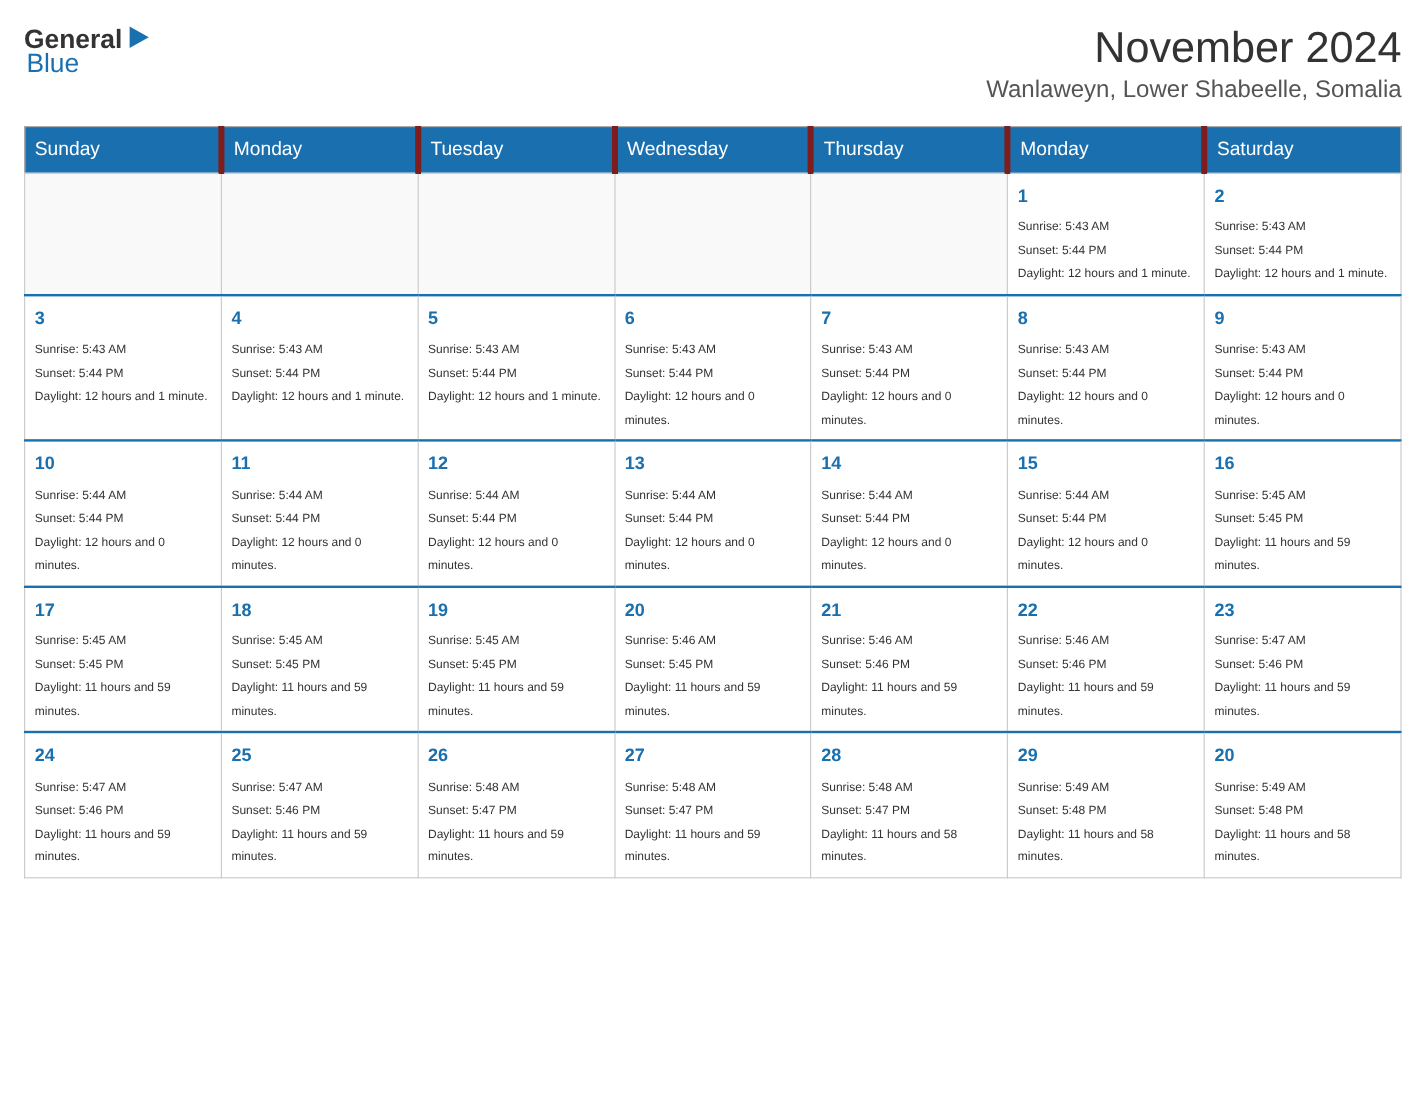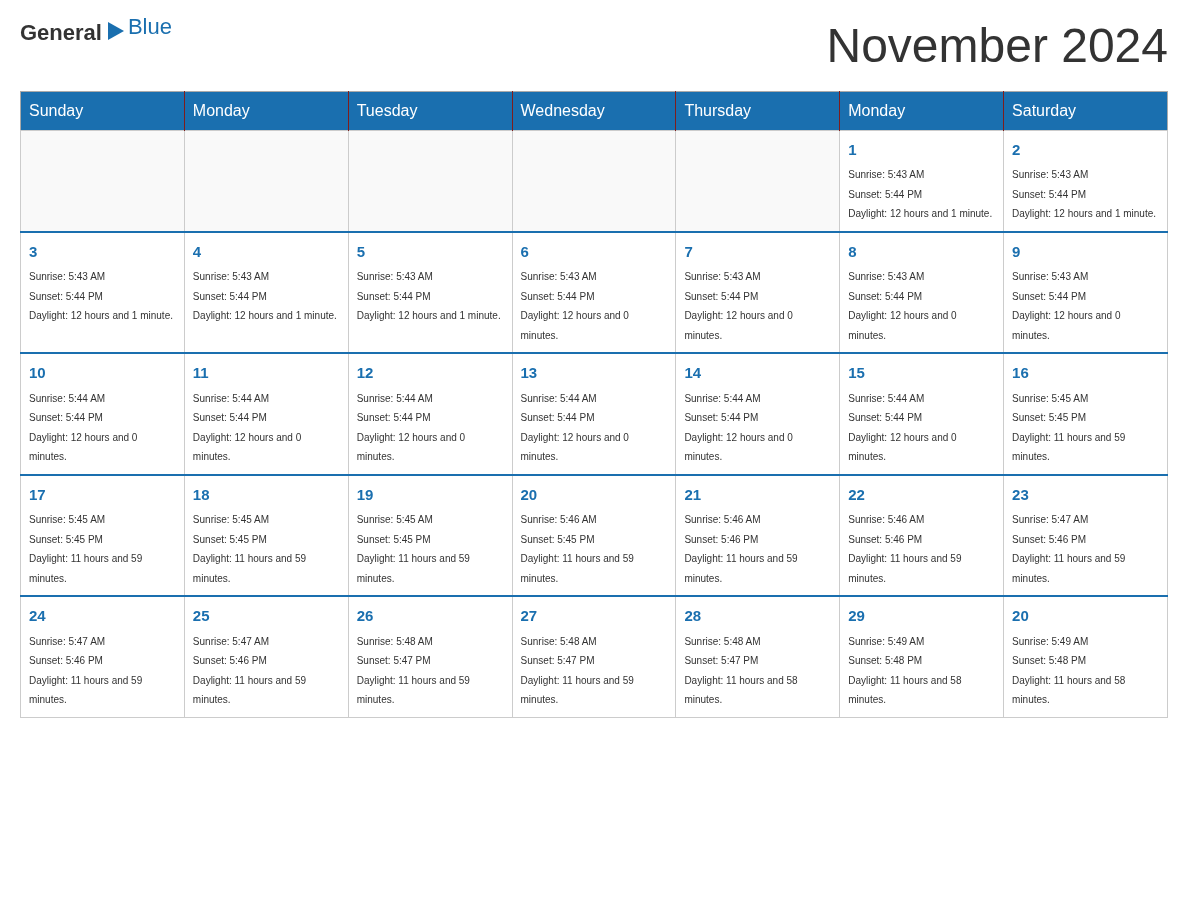--- a/index.html
+++ b/index.html
@@ -14,21 +14,21 @@
     .header {
       display: flex;
       justify-content: space-between;
       align-items: flex-start;
       margin-bottom: 18px;
     }
     .title-area {
       text-align: right;
     }
     .month-title {
-      font-size: 48px;
+      font-size: 36px;
       font-weight: 300;
       color: #333;
       line-height: 1.1;
     }
     .location {
       font-size: 20px;
       color: #555;
       margin-top: 4px;
     }
     .calendar {
@@ -36,21 +36,21 @@
       border-collapse: collapse;
       border: 1px solid #aaa;
     }
     .calendar th {
       background-color: #1a6faf;
       color: #fff;
       padding: 10px 8px;
       text-align: left;
       font-size: 16px;
       font-weight: normal;
-      border-right: 1px solid #7f1d1d;
+      border-right: 5px solid #7f1d1d;
     }
     .calendar th:last-child {
       border-right: none;
     }
     .calendar td {
       vertical-align: top;
       padding: 8px;
       border: 1px solid #ccc;
       width: calc(100% / 7);
       min-height: 110px;
@@ -69,21 +69,21 @@
       font-size: 10px;
     }
     .empty-cell {
       background: #f9f9f9;
     }
     .row-separator td {
       border-top: 2px solid #1a6faf;
     }
     .logo-wrapper {
       display: flex;
-      flex-direction: row;
+      flex-direction: column;
       align-items: flex-start;
     }
     .logo-line1 {
       display: flex;
       align-items: center;
     }
     .logo-dark {
       color: #333;
       font-size: 22px;
       font-weight: bold;
@@ -104,20 +104,21 @@
     <div class="logo-line1">
       <span class="logo-dark">General</span>
       <svg width="22" height="22" viewBox="0 0 22 22" style="margin-left:2px;margin-top:-4px;">
         <polygon points="4,2 20,11 4,20" fill="#1a6faf"></polygon>
       </svg>
     </div>
     <div class="logo-line2">Blue</div>
   </div>
   <div class="title-area">
     <div class="month-title">November 2024</div>
+    <div class="location">Wanlaweyn, Lower Shabeelle, Somalia</div>
   </div>
 </div>
 
 <table class="calendar">
   <thead>
     <tr>
     <th>Sunday</th>
         <th>Monday</th>
         <th>Tuesday</th>
         <th>Wednesday</th>

